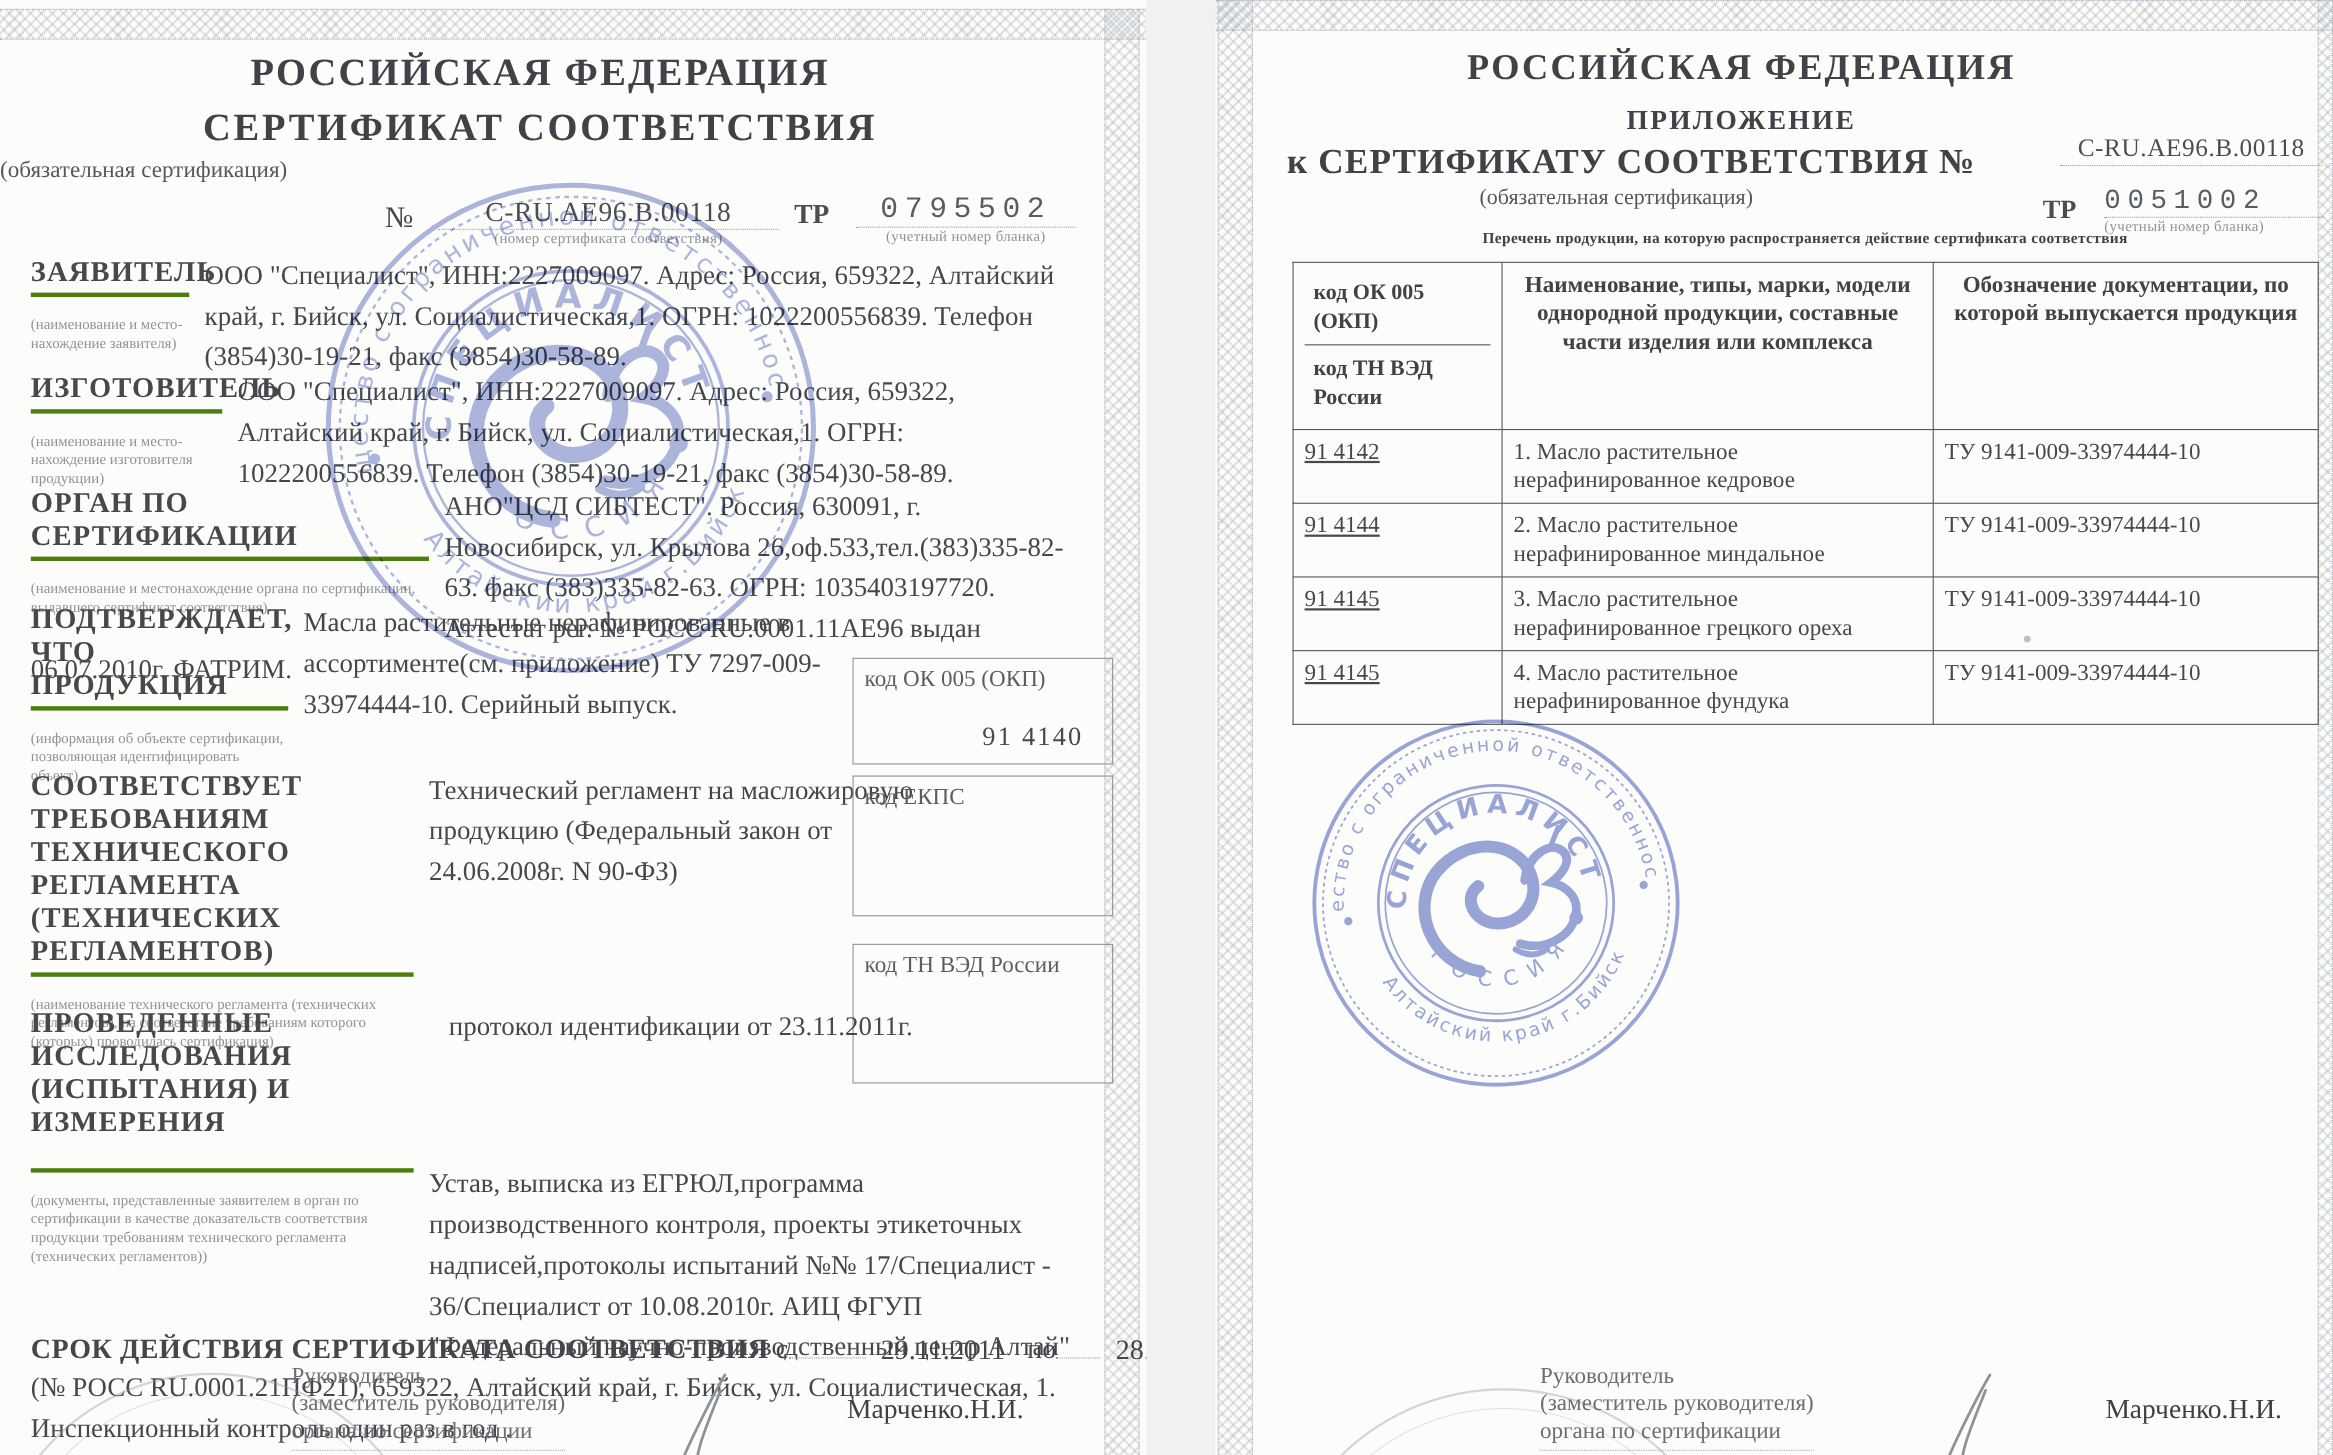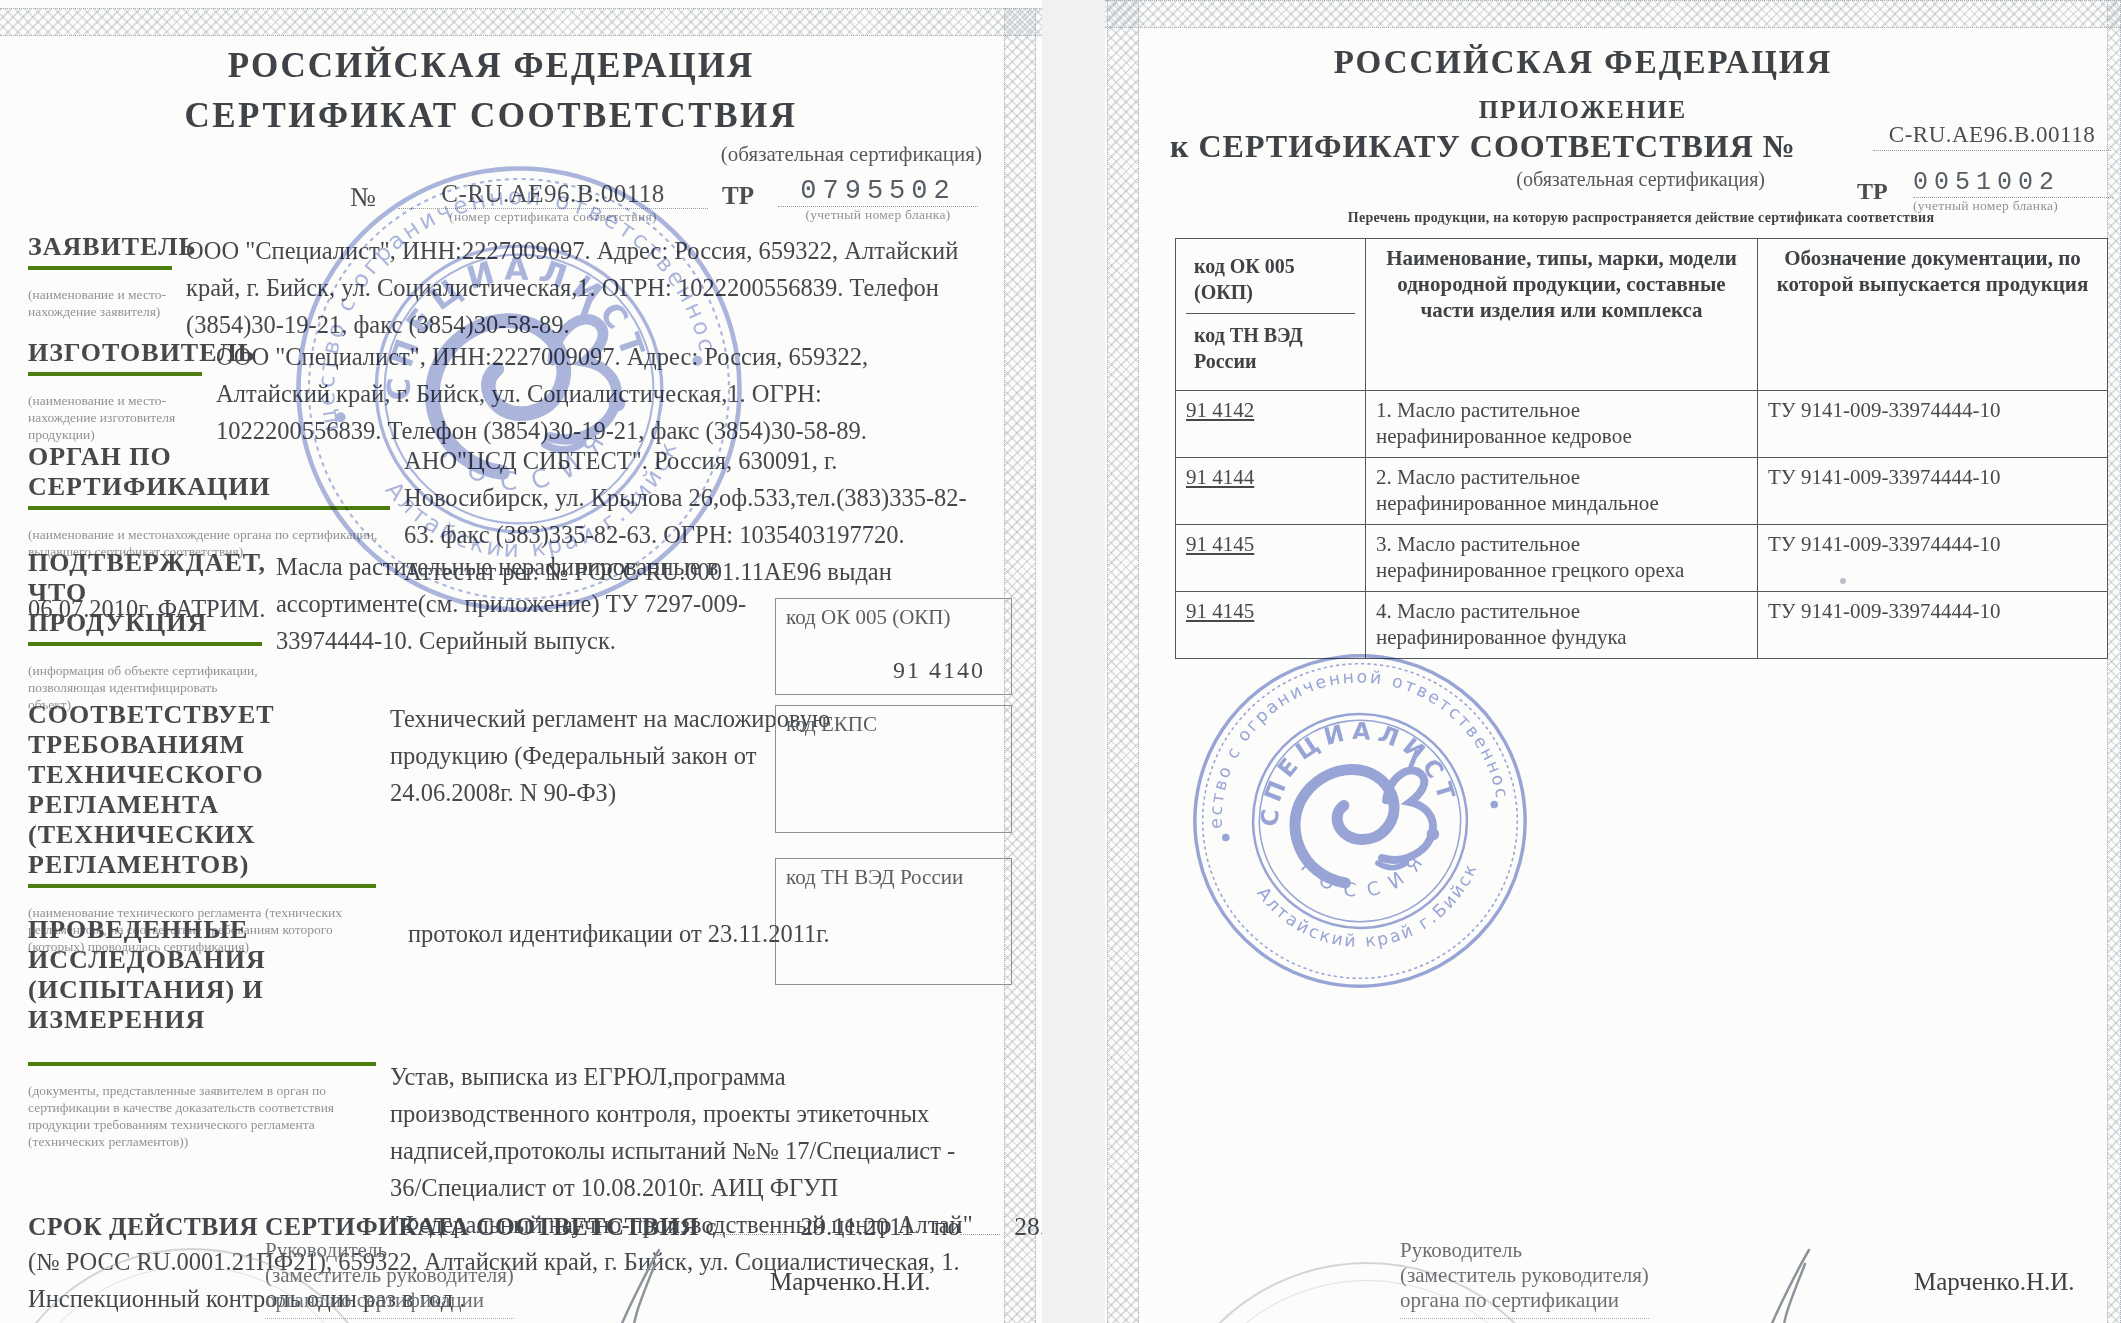--- a/index.html
+++ b/index.html
@@ -12,21 +12,21 @@
   .strip{position:absolute;
     background:
       repeating-linear-gradient(135deg, rgba(150,159,171,.30) 0 2px, transparent 2px 7px),
       repeating-linear-gradient(45deg, rgba(150,159,171,.26) 0 2px, transparent 2px 7px);}
   .strip-h{border-top:1px dotted #a9afb8;border-bottom:1px dotted #a9afb8;}
   .strip-v{border-left:1px dotted #a9afb8;border-right:1px dotted #a9afb8;}
   .abs{position:absolute;}
   
   .h-country{font-weight:700;font-size:35px;letter-spacing:2px;color:#3f4247;text-align:center;}
   .h-title{font-weight:700;font-size:35px;letter-spacing:2.5px;color:#3f4247;text-align:center;}
-  .h-sub{font-size:21px;text-align:right;color:#55585d;}
+  .h-sub{font-size:21px;text-align:left;color:#55585d;}
   .cap{display:block;font-size:13.5px;color:#8f9398;letter-spacing:.3px;}
   .dotline{border-bottom:1.5px dotted #9aa0a6;}
   .serial{font-family:"Liberation Mono",monospace;font-size:27px;letter-spacing:6px;color:#565d66;}
   .certno{font-size:25px;color:#4a4d52;letter-spacing:.5px;}
   
   .sec{position:absolute;left:28px;right:62px;font-size:24.5px;line-height:37px;}
   .lbl{float:left;box-sizing:border-box;padding-right:14px;}
   .lbl-t{font-weight:700;font-size:26px;line-height:30px;letter-spacing:1px;color:#46484c;}
   .lbl-c{font-size:13.5px;line-height:17px;color:#8f9398;border-top:4px solid #4d7c0f;
          margin-top:4px;padding-top:16px;}

